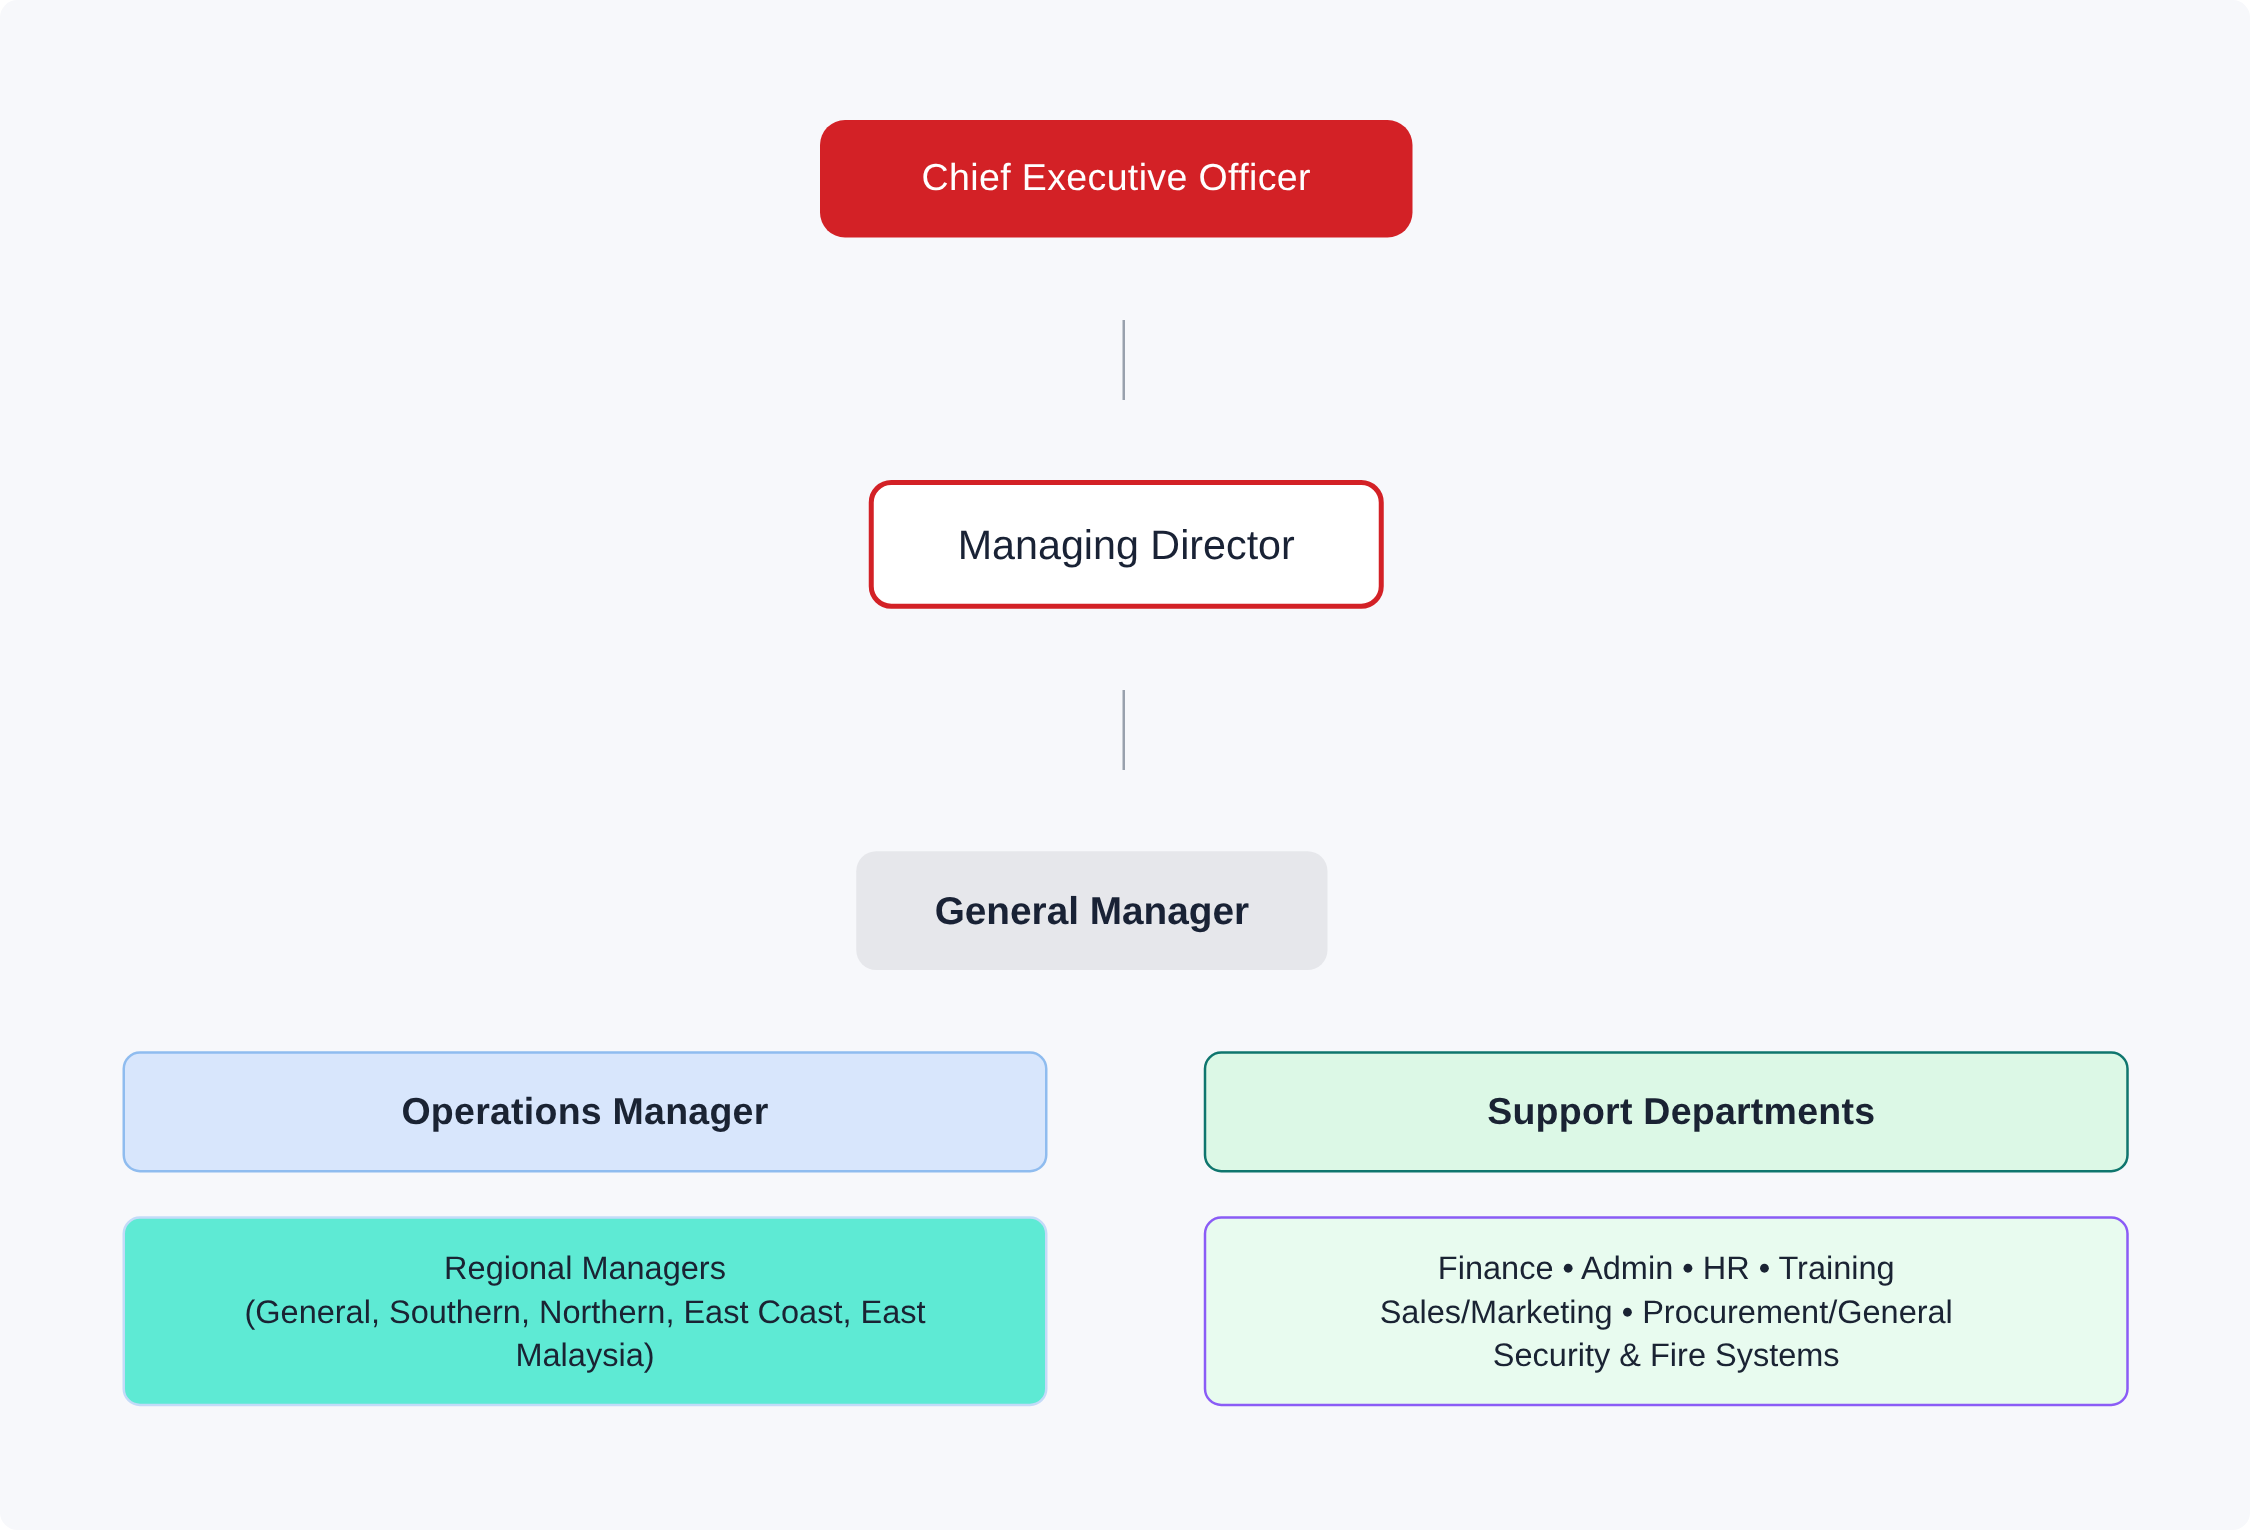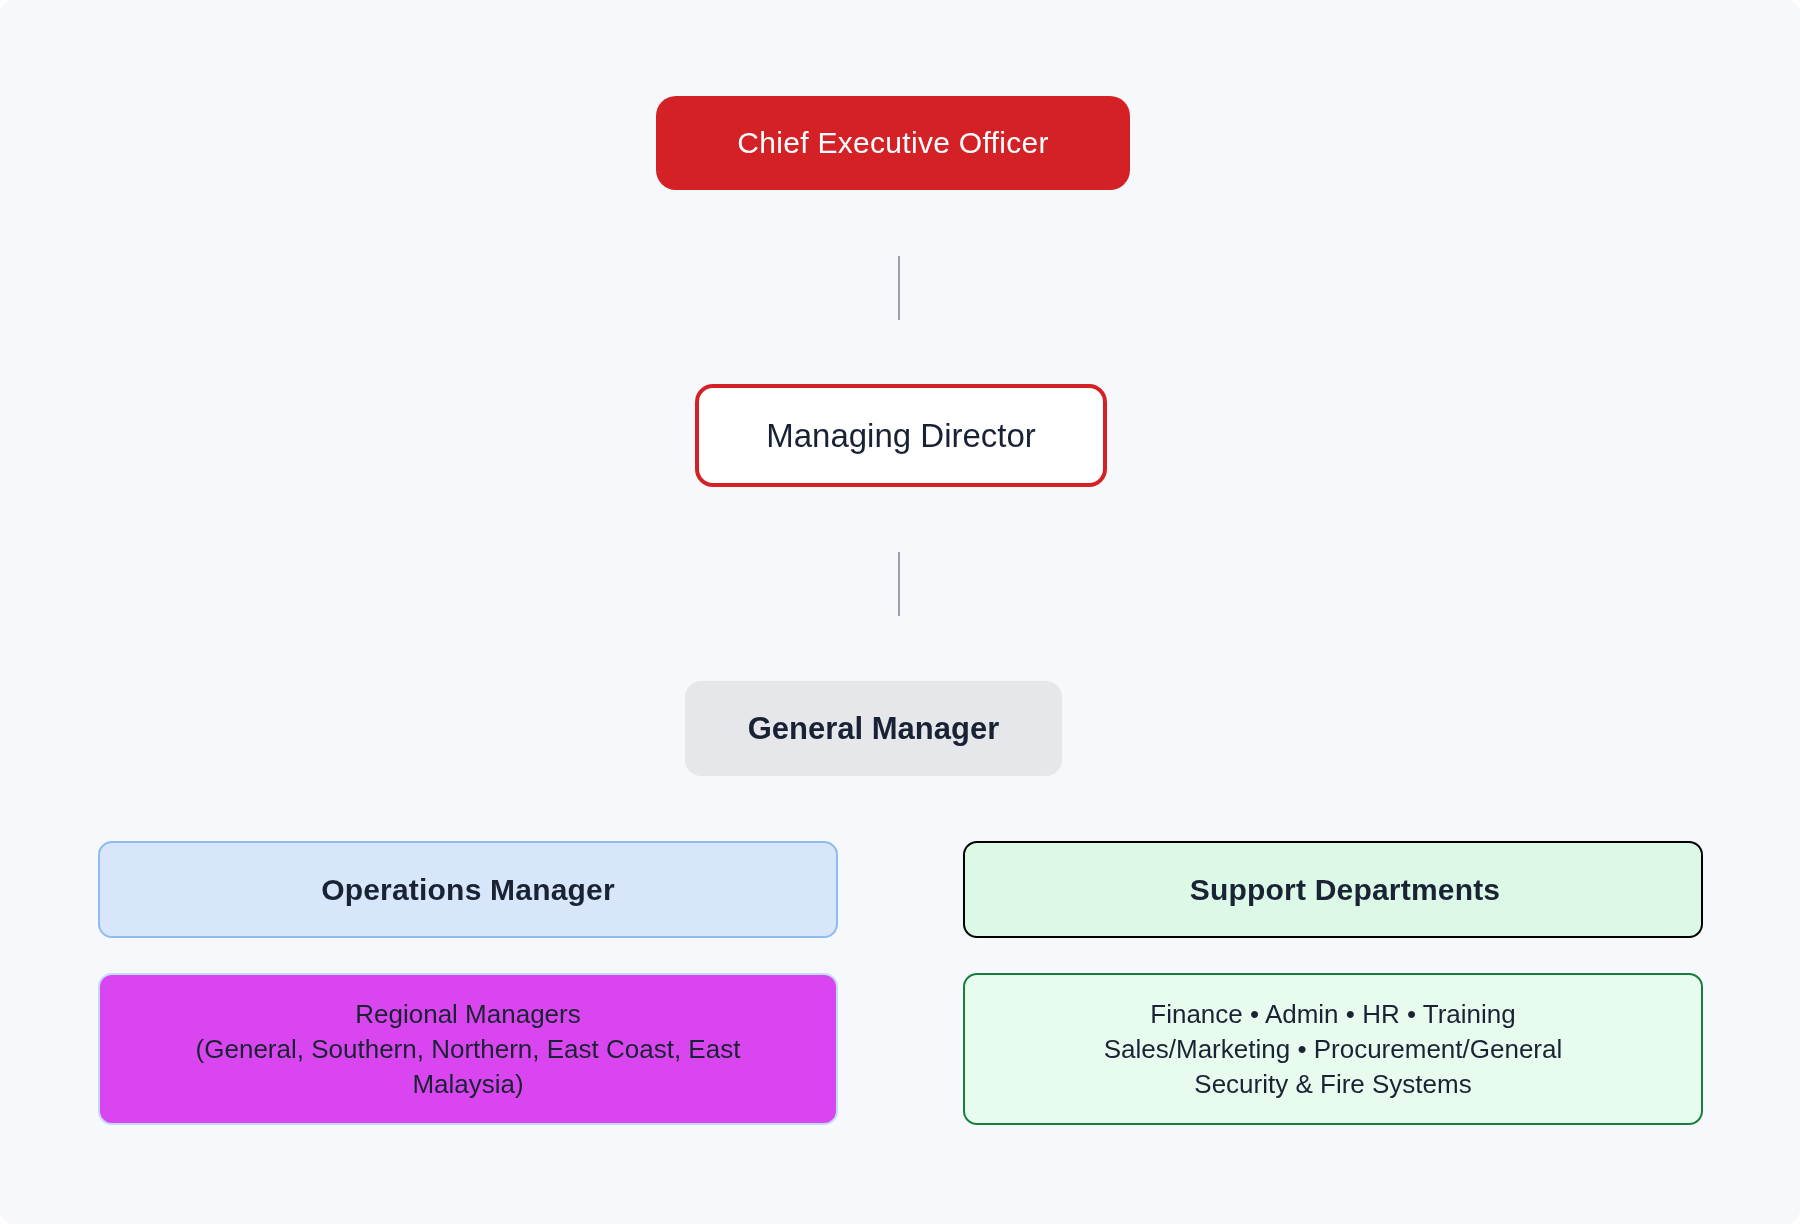--- a/index.html
+++ b/index.html
@@ -86,31 +86,31 @@
     flex-direction: column;
     padding: 0 55px;
   }
   .col-left  { left: 98px; }
   .col-right { left: 963px; }
   .ops-header {
     background: #D8E6FC;
     border: 2px solid #8FBCEF;
   }
   .ops-detail {
-    background: #d946ef;
+    background: #5eead4;
     border: 2px solid #C3DBF8;
   }
   .support-header {
     background: #DCF8E6;
-    border: 2px solid #000000;
+    border: 2px solid #0f766e;
     padding-left: 24px;
   }
   .support-detail {
     background: #E8FBEF;
-    border: 2px solid #15803d;
+    border: 2px solid #8b5cf6;
   }
   .detail-line { display: block; }
 </style>
 </head>
 <body>
 
 <div class="panel">
 
   <div class="node node-ceo">
     <span>Chief Executive Officer</span>

